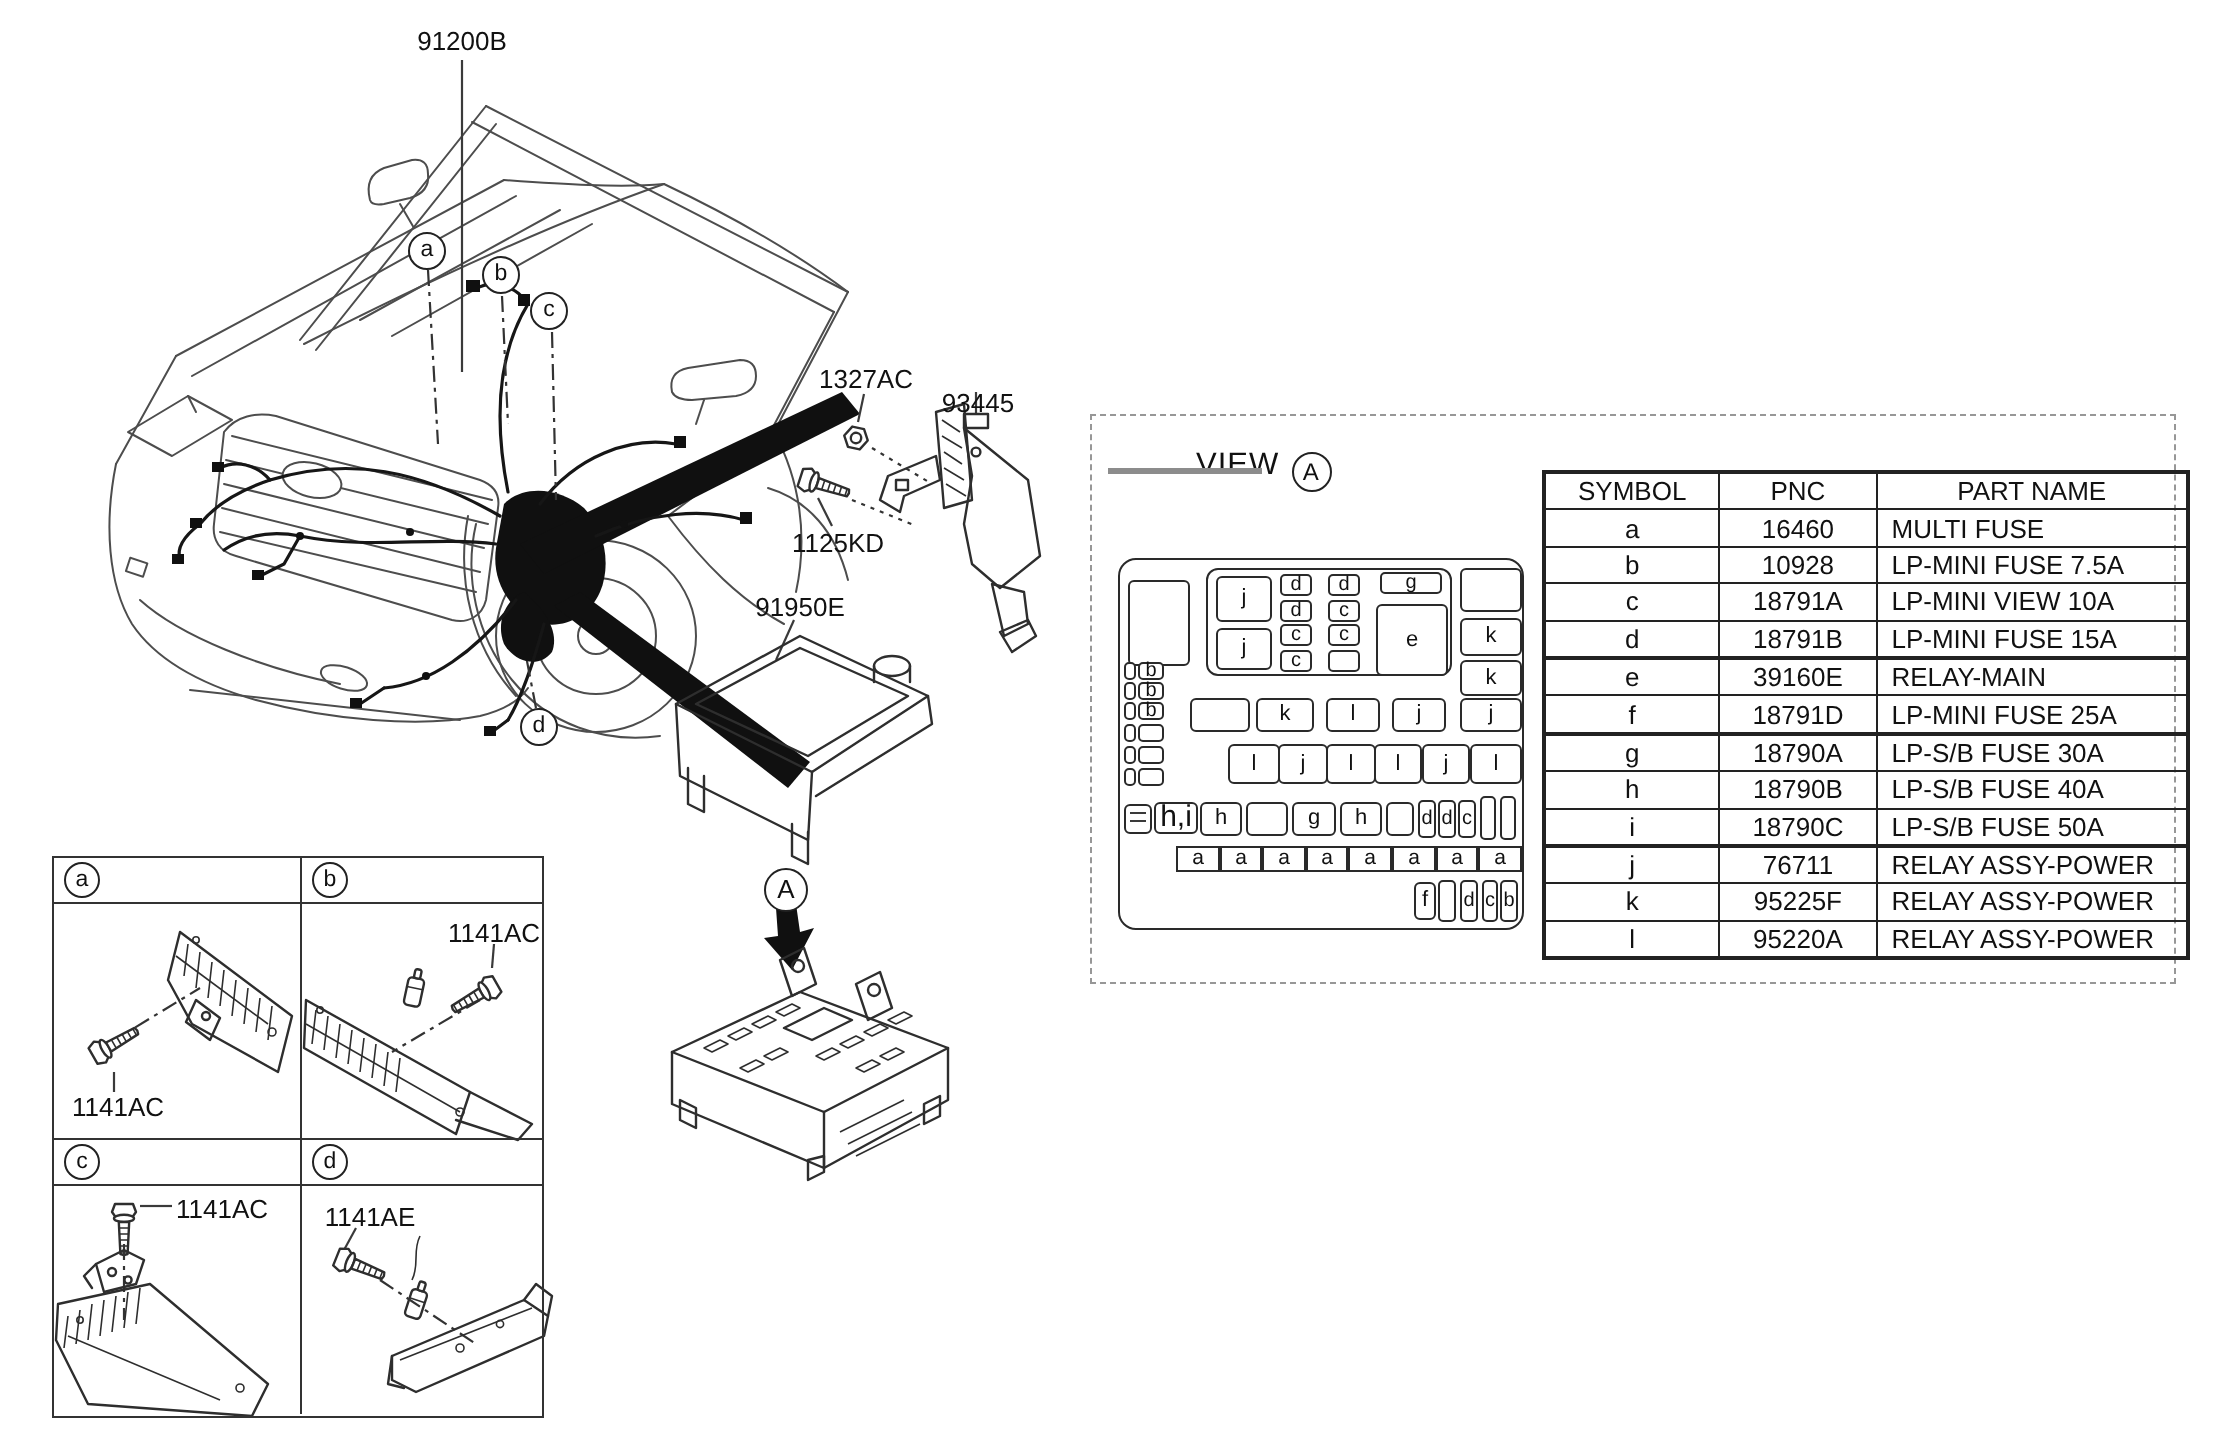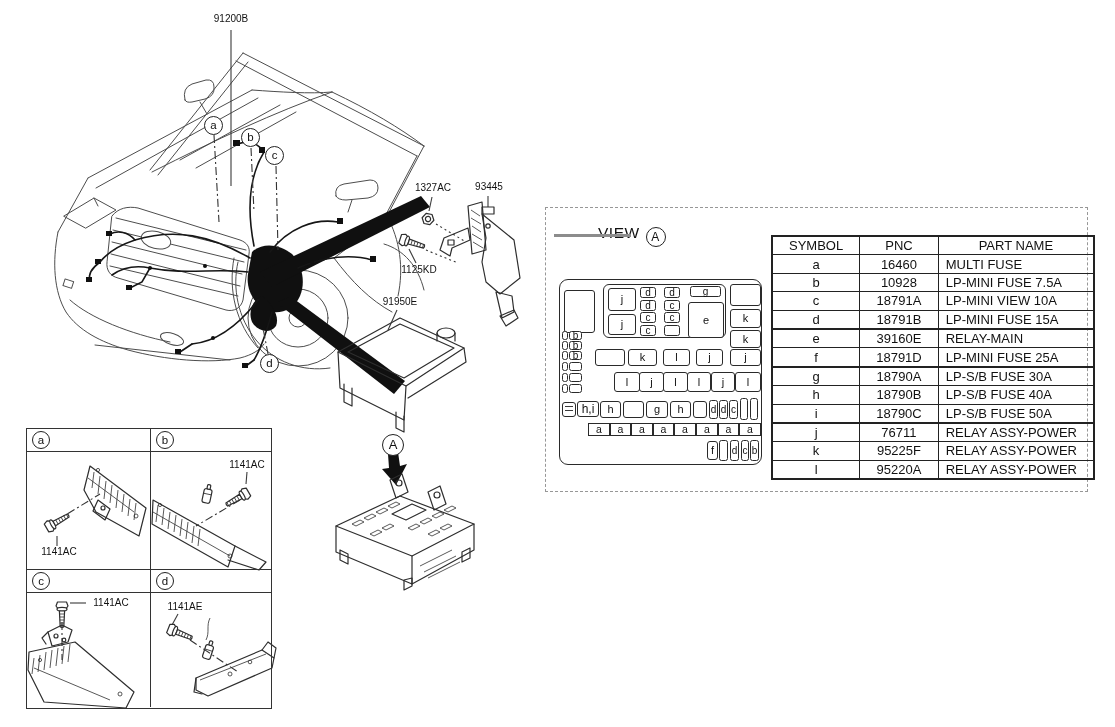--- a/index.html
+++ b/index.html
@@ -8,21 +8,21 @@
   .art-svg{position:absolute;left:0;top:0;z-index:1;pointer-events:none;}
   .ln{fill:none;stroke:#2e2e2e;stroke-width:1.2;stroke-linejoin:round;stroke-linecap:round;}
   .thin{fill:none;stroke:#2e2e2e;stroke-width:.8;stroke-linejoin:round;}
   .car{fill:none;stroke:#4d4d4d;stroke-width:1;stroke-linejoin:round;stroke-linecap:round;}
   .blk{fill:#101010;stroke:none;}
   .w{fill:none;stroke:#161616;stroke-width:1.6;stroke-linecap:round;}
   .dd{fill:none;stroke:#333;stroke-width:1.1;stroke-dasharray:8 3 2 3;}
   .dot{fill:none;stroke:#333;stroke-width:1.1;stroke-dasharray:2 3;}
   .ldr{fill:none;stroke:#3a3a3a;stroke-width:1.1;}
   .wh{fill:#fff;}
-  .lbl{position:absolute;transform:translateX(-50%);font-size:10px;white-space:nowrap;z-index:4;}
+  .lbl{position:absolute;transform:translateX(-50%);font-size:13px;white-space:nowrap;z-index:4;}
   .callout{position:absolute;width:19px;height:19px;border:1.4px solid #222;border-radius:50%;
            background:#fff;text-align:center;line-height:17px;font-size:11.5px;z-index:4;box-sizing:border-box;}
   .bigmark{position:absolute;width:22px;height:22px;border:1.5px solid #222;border-radius:50%;
            background:#fff;text-align:center;line-height:20px;font-size:13px;z-index:4;box-sizing:border-box;}
   
   .view-panel{position:absolute;left:545px;top:207px;width:543px;height:285px;
               border:1.6px dashed #979797;box-sizing:border-box;background:#fff;z-index:2;}
   .view-title{position:absolute;left:8px;top:16px;font-size:15.5px;letter-spacing:.5px;margin-left:44px;}
   .view-title .vref{display:inline-block;width:20px;height:20px;border:1.4px solid #222;border-radius:50%;
                     text-align:center;line-height:18px;font-size:12px;vertical-align:-3px;margin-left:6px;box-sizing:border-box;}
@@ -273,21 +273,21 @@
       <path class="thin" d="M200,680 L266,654"></path>
       <path class="ln" d="M262,650 L268,642 L276,648 L274,658"></path>
       <path class="ln" d="M196,678 L194,692 L202,694"></path>
       <circle class="thin" cx="230" cy="674" r="2"></circle>
         <circle class="thin" cx="250" cy="662" r="1.8"></circle>
     </g>
   </svg>
 
   <div class="lbl" style="left:231px;top:13px;">91200B</div>
   <div class="lbl" style="left:433px;top:182px;">1327AC</div>
-  <div class="lbl" style="left:489px;top:181px;">93445</div>
+  <div class="lbl" style="left:489px;top:194px;">93445</div>
   <div class="lbl" style="left:419px;top:264px;">1125KD</div>
   <div class="lbl" style="left:400px;top:296px;text-align:center;">91950E</div>
 
   <div class="callout" style="left:204px;top:116px;">a</div>
   <div class="callout" style="left:241px;top:128px;">b</div>
   <div class="callout" style="left:265px;top:146px;">c</div>
   <div class="callout" style="left:260px;top:354px;">d</div>
   <div class="bigmark" style="left:382px;top:434px;">A</div>
 
   <div class="detail-grid">
@@ -359,21 +359,21 @@
         <div class="fcell" style="left: 103px; top: 69px; width: 27px; height: 17px; line-height: 15px;">l</div>
         <div class="fcell" style="left: 136px; top: 69px; width: 27px; height: 17px; line-height: 15px;">j</div>
         <div class="fcell" style="left: 170px; top: 69px; width: 31px; height: 17px; line-height: 15px;">j</div>
         <div class="fcell" style="left: 54px; top: 92px; width: 26px; height: 20px; line-height: 18px;">l</div>
         <div class="fcell" style="left: 79px; top: 92px; width: 25px; height: 20px; line-height: 18px;">j</div>
         <div class="fcell" style="left: 103px; top: 92px; width: 25px; height: 20px; line-height: 18px;">l</div>
         <div class="fcell" style="left: 127px; top: 92px; width: 24px; height: 20px; line-height: 18px;">l</div>
         <div class="fcell" style="left: 151px; top: 92px; width: 24px; height: 20px; line-height: 18px;">j</div>
         <div class="fcell" style="left: 175px; top: 92px; width: 26px; height: 20px; line-height: 18px;">l</div>
         <div class="fcell lines" style="left: 2px; top: 122px; width: 14px; height: 15px;"></div>
-        <div class="fcell" style="left: 17px; top: 121px; width: 22px; height: 16px; line-height: 14px; font-size: 12px;">h,i</div>
+        <div class="fcell" style="left: 17px; top: 121px; width: 22px; height: 16px; line-height: 14px; font-size: 15px;">h,i</div>
         <div class="fcell" style="left: 40px; top: 121px; width: 21px; height: 17px; line-height: 15px;">h</div>
         <div class="fcell" style="left: 63px; top: 121px; width: 21px; height: 17px; line-height: 15px;"></div>
         <div class="fcell" style="left: 86px; top: 121px; width: 22px; height: 17px; line-height: 15px;">g</div>
         <div class="fcell" style="left: 110px; top: 121px; width: 21px; height: 17px; line-height: 15px;">h</div>
         <div class="fcell" style="left: 133px; top: 121px; width: 14px; height: 17px; line-height: 15px;"></div>
         <div class="fcell small" style="left: 149px; top: 120px; width: 9px; height: 19px; line-height: 17px;">d</div>
         <div class="fcell small" style="left: 159px; top: 120px; width: 9px; height: 19px; line-height: 17px;">d</div>
         <div class="fcell small" style="left: 169px; top: 120px; width: 9px; height: 19px; line-height: 17px;">c</div>
         <div class="fcell small" style="left: 180px; top: 118px; width: 8px; height: 22px; line-height: 20px;"></div>
         <div class="fcell small" style="left: 190px; top: 118px; width: 8px; height: 22px; line-height: 20px;"></div>

